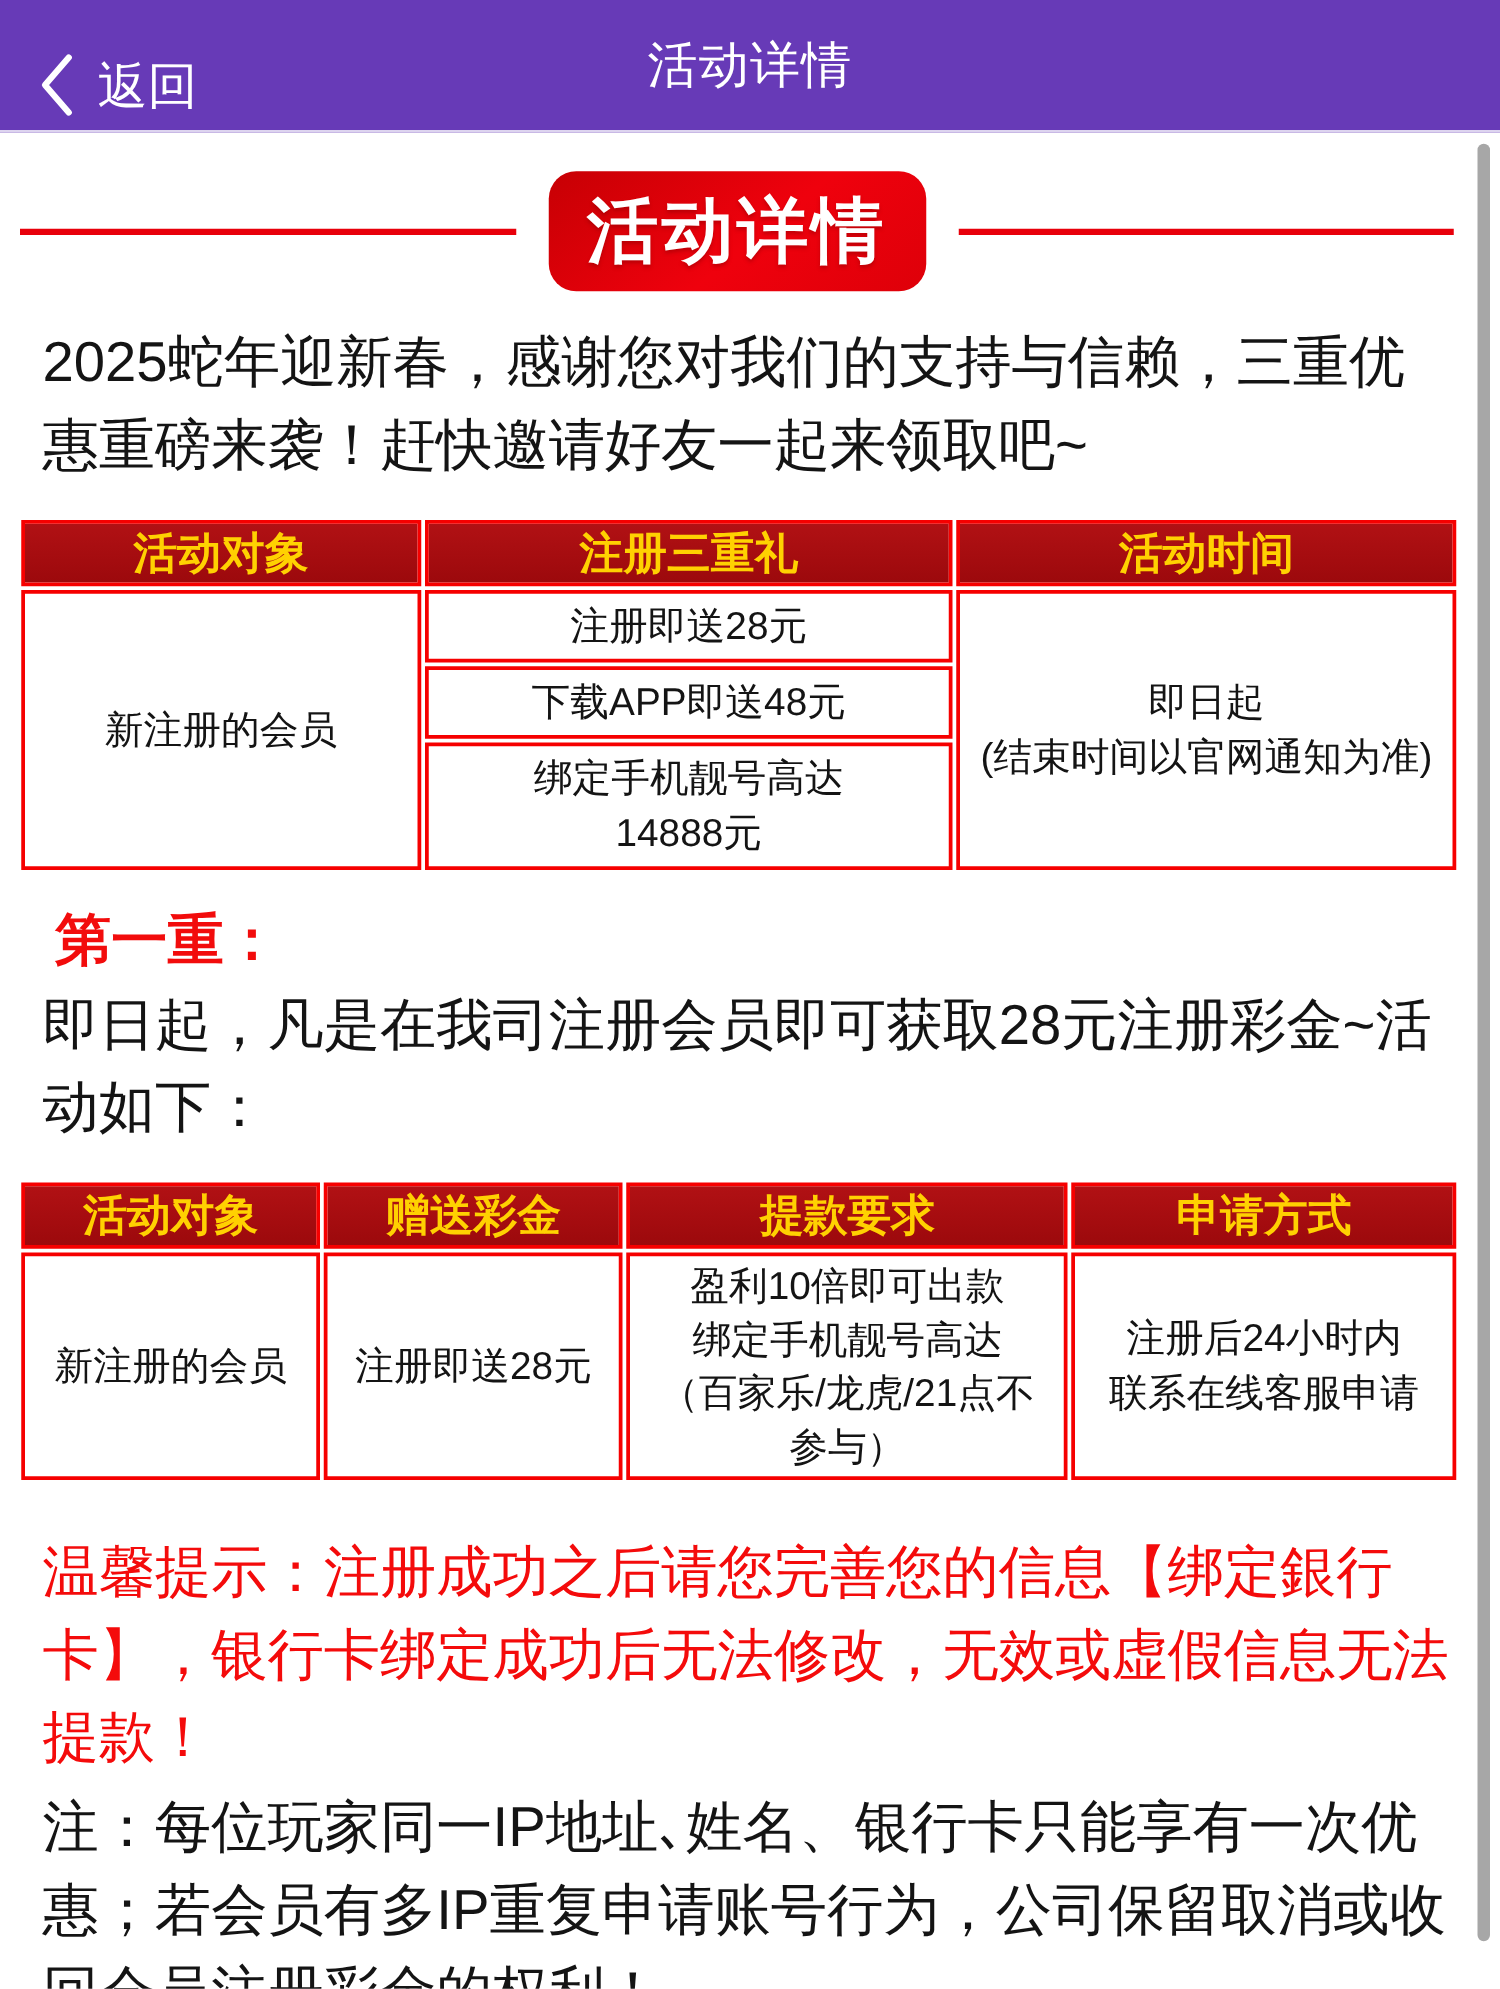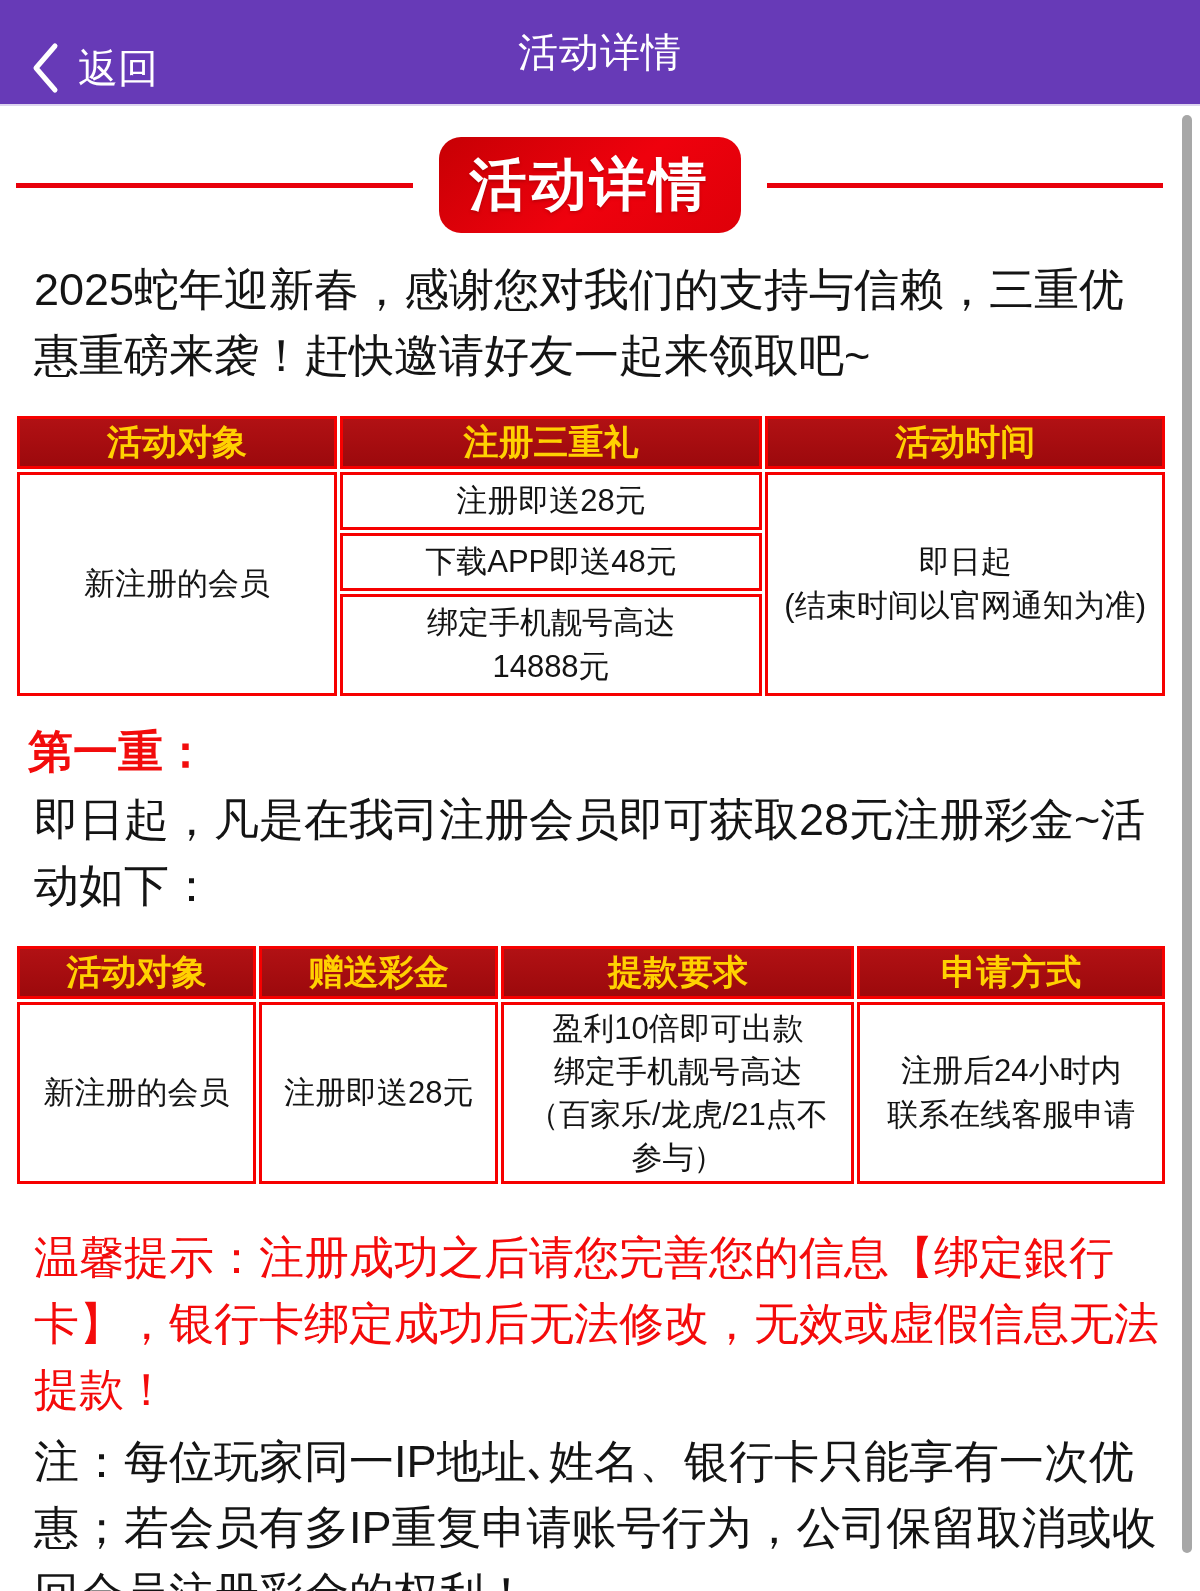--- a/index.html
+++ b/index.html
@@ -34,21 +34,21 @@
   .banner-line{height:5px;background:#e8000b;flex:1;}
   .banner-badge{
     width:302px;height:96px;margin:0 26px;border-radius:22px;
     background:linear-gradient(140deg,#c70004 0%,#ef010d 55%,#de0009 100%);
     color:#ffffff;font-size:57px;font-weight:700;letter-spacing:3px;
     display:flex;align-items:center;justify-content:center;
     text-shadow:0 2px 3px rgba(120,0,0,.35);
   }
   
   .intro{margin:24px 36px 0 34px;font-size:45px;line-height:66px;color:#141414;}
-  .section-heading{margin:24px 36px 0 28px;font-size:45px;line-height:58px;font-weight:700;color:#f20c0c;font-family:Liberation Serif, serif;}
+  .section-heading{margin:24px 36px 0 44px;font-size:45px;line-height:58px;font-weight:700;color:#f20c0c;font-family:Liberation Serif, serif;}
   .section-body{margin:6px 36px 0 34px;font-size:45px;line-height:66px;color:#141414;}
   .warning{margin:38px 36px 0 34px;font-size:45px;line-height:66px;color:#f40b0b;}
   .note{margin:6px 36px 0 34px;font-size:45px;line-height:66px;color:#141414;}
   
   table.promo{
     border-collapse:separate;border-spacing:3px;
     margin:24px 32px 0 14px;width:1154px;background:#ffffff;
     table-layout:fixed;
   }
   table.promo th,table.promo td{border:3px solid #f60000;}

